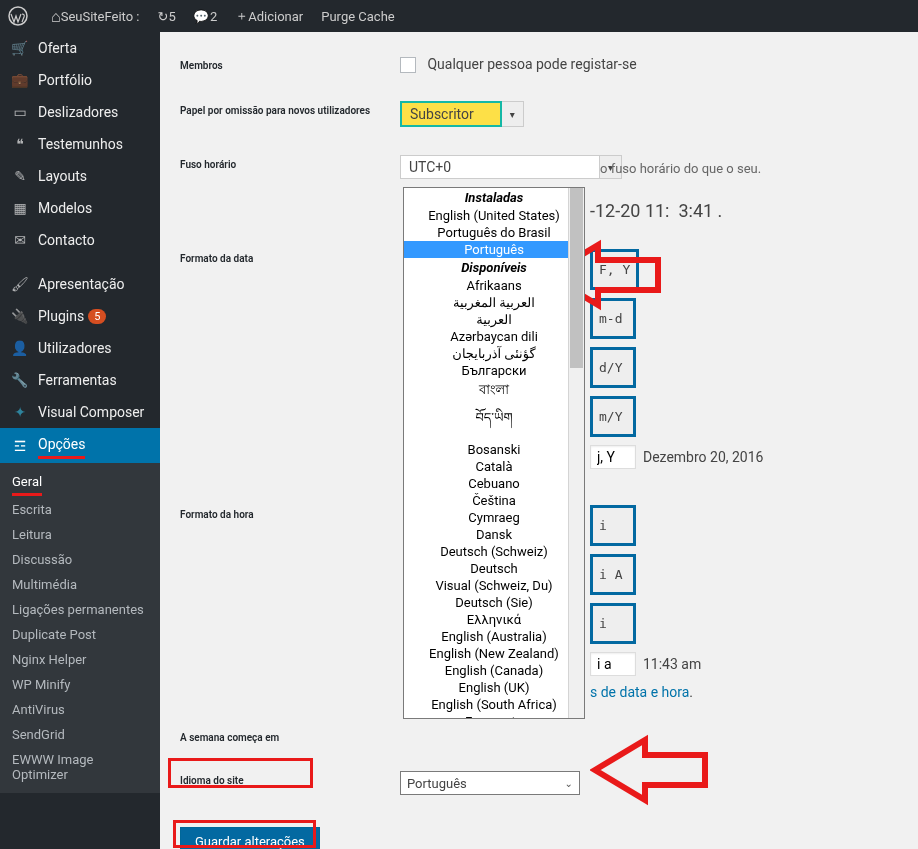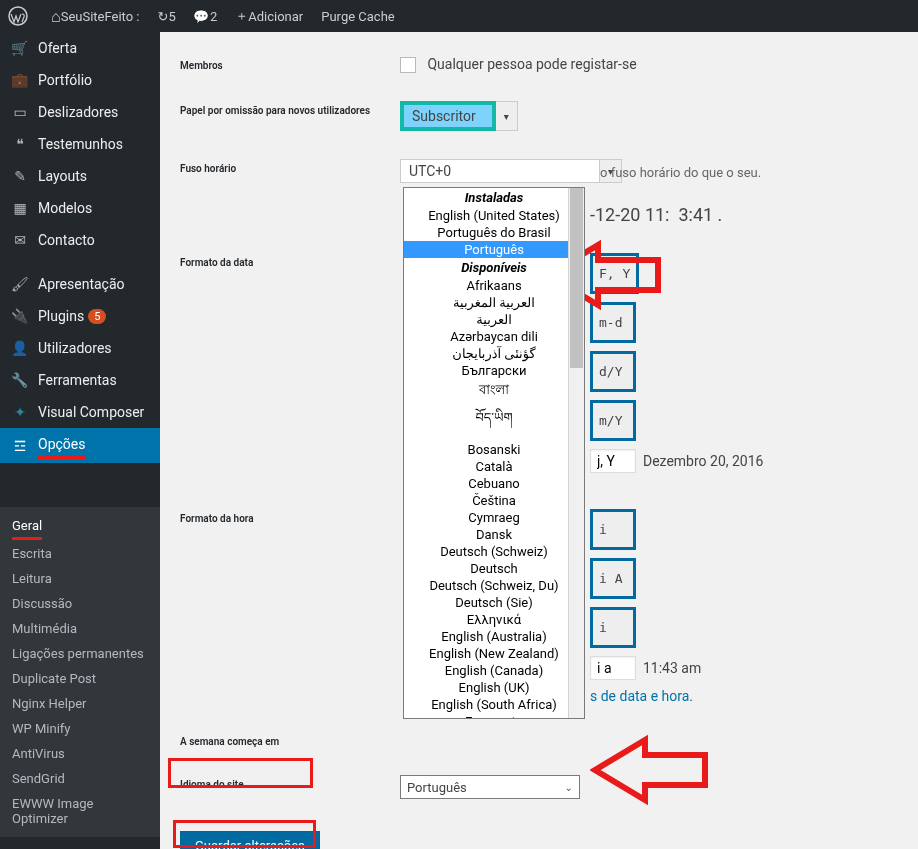--- a/index.html
+++ b/index.html
@@ -9,21 +9,21 @@
 .toolbar .item { display: inline-flex; align-items: center; margin-right: 18px; color: #ccc; }
 .toolbar .item svg, .toolbar .item .ico { margin-right: 5px; }
 .toolbar .home-icon { font-size: 16px; }
 
 .sidebar { position: absolute; top: 32px; left: 0; width: 160px; background: #23282d; height: 817px; color: #eee; font-size: 14px; }
 .sidebar .menu-item { display: flex; align-items: center; padding: 8px 10px; color: #eee; cursor: pointer; position: relative; }
 .sidebar .menu-item.current { background: #0073aa; color: #fff; }
 .sidebar .menu-item.current::after { content: ""; position: absolute; right: -8px; top: 50%; margin-top: -8px; border: 8px solid transparent; border-right-color: #f1f1f1; }
 .sidebar .menu-item .mi-icon { width: 20px; display: inline-flex; align-items: center; justify-content: center; margin-right: 8px; opacity: 0.7; }
 .sidebar .menu-item.current .mi-icon { opacity: 1; }
-.sidebar .submenu { background: #32373c; padding: 6px 0; font-size: 13px; margin-top: 44px; }
+.sidebar .submenu { background: #32373c; padding: 6px 0; font-size: 13px; }
 .sidebar .submenu .sub-item { display: block; padding: 5px 12px; color: #b4b9be; cursor: pointer; }
 .sidebar .submenu .sub-item.current { color: #fff; }
 .sidebar .badge { background: #d54e21; color: #fff; border-radius: 10px; font-size: 11px; padding: 1px 6px; margin-left: 4px; }
 .sidebar .red-underline { border-bottom: 3px solid #e91a1a; padding-bottom: 4px; margin-bottom: -4px; display: inline-block; }
 
 .content { position: absolute; top: 32px; left: 160px; right: 0; bottom: 0; padding: 10px 20px 20px 20px; color: #444; font-size: 14px; }
 .form-row { display: flex; align-items: flex-start; padding: 14px 0; }
 .form-row .label { width: 220px; font-weight: 600; color: #23282d; font-size: 10px; padding-top: 4px; }
 .form-row .field { flex: 1; position: relative; }
 select, input[type=text] { font-size: 14px; padding: 3px 6px; background: #fff; border: 1px solid #ddd; box-shadow: inset 0 1px 2px rgba(0,0,0,0.07); }
@@ -162,21 +162,21 @@
     <div class="field">
       <span class="chk"></span>
       <span>Qualquer pessoa pode registar-se</span>
     </div>
   </div>
 
   <div class="form-row">
     <div class="label">Papel por omissão para novos utilizadores</div>
     <div class="field">
       <span class="select-wrap">
-        <span style="background:#7dd3fc;border:4px solid #14b8a6;padding:3px 16px 3px 8px">Subscritor</span>
+        <span style="background:#fde047;border:2px solid #14b8a6;padding:3px 26px 3px 8px">Subscritor</span>
         <span class="sel-btn">▾</span>
       </span>
     </div>
   </div>
 
   <div class="form-row">
     <div class="label">Fuso horário</div>
     <div class="field">
       <span class="select-wrap">
         <span style="background:#fff;border:1px solid #ccc;padding:3px 8px;width:200px;display:inline-block">UTC+0</span>
@@ -266,21 +266,21 @@
         <div class="opt">বাংলা</div>
         <div class="opt">བོད་ཡིག</div>
         <div class="opt">Bosanski</div>
         <div class="opt">Català</div>
         <div class="opt">Cebuano</div>
         <div class="opt">Čeština</div>
         <div class="opt">Cymraeg</div>
         <div class="opt">Dansk</div>
         <div class="opt">Deutsch (Schweiz)</div>
         <div class="opt">Deutsch</div>
-        <div class="opt">Deutsch (Schweiz, Du)</div>
+        <div class="opt">Visual (Schweiz, Du)</div>
         <div class="opt">Deutsch (Sie)</div>
         <div class="opt">Ελληνικά</div>
         <div class="opt">English (Australia)</div>
         <div class="opt">English (New Zealand)</div>
         <div class="opt">English (Canada)</div>
         <div class="opt">English (UK)</div>
         <div class="opt">English (South Africa)</div>
         <div class="opt">Esperanto</div>
       </div>
     <div class="scrollbar">

